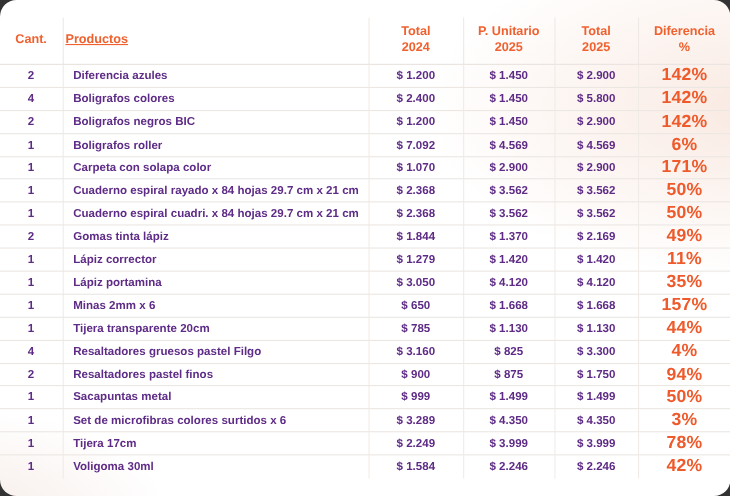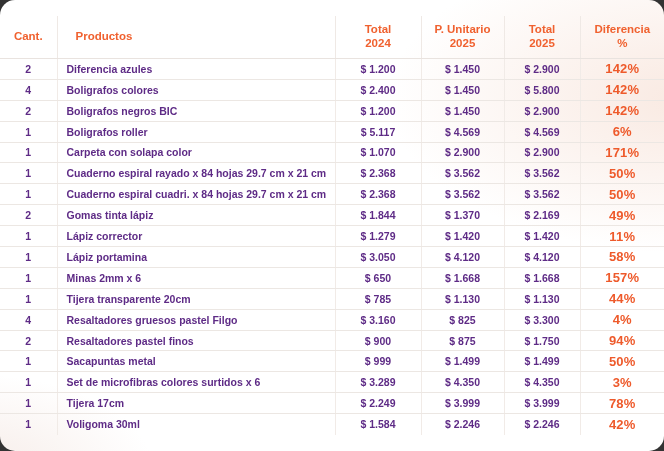--- a/index.html
+++ b/index.html
@@ -38,40 +38,40 @@
     font-size: 11.5px;
     font-weight: bold;
     line-height: 1.2;
     white-space: pre-line;
     text-align: center;
     vertical-align: middle;
     border-bottom: 1px solid #e9e3df;
     border-right: 1px solid #efe9e5;
   }
   thead th:last-child { border-right: none; }
-  thead th.h-prod { text-align: left; padding-left: 18px; }
+  thead th.h-prod { text-align: left; padding-left: 2px; text-decoration: underline; }
 
   tbody td {
     height: 20.9px;
     font-size: 10.5px;
     font-weight: bold;
     color: #5e2b86;
     text-align: center;
     vertical-align: middle;
     border-bottom: 1px solid #ece7e3;
     border-right: 1px solid #f1ebe7;
     white-space: nowrap;
     overflow: hidden;
   }
   tbody td:last-child { border-right: none; }
   tbody tr:last-child td { border-bottom: none; }
   tbody td.cell-product { text-align: left; padding-left: 9px; }
   tbody td.cell-diff {
     color: #ee5a2b;
-    font-size: 13px;
+    font-size: 16px;
     letter-spacing: 0.2px;
   }
 
   .footer {
     position: relative;
     margin-top: auto;
     height: 31px;
     background: #f4501e;
     flex: none;
   }
@@ -141,21 +141,21 @@
     <td class="cell-product">Boligrafos negros BIC</td>
     <td class="cell-money">$ 1.200</td>
     <td class="cell-money">$ 1.450</td>
     <td class="cell-money">$ 2.900</td>
     <td class="cell-diff">142%</td>
   </tr>
 
   <tr>
     <td class="cell-qty">1</td>
     <td class="cell-product">Boligrafos roller</td>
-    <td class="cell-money">$ 5.117</td>
+    <td class="cell-money">$ 7.092</td>
     <td class="cell-money">$ 4.569</td>
     <td class="cell-money">$ 4.569</td>
     <td class="cell-diff">6%</td>
   </tr>
 
   <tr>
     <td class="cell-qty">1</td>
     <td class="cell-product">Carpeta con solapa color</td>
     <td class="cell-money">$ 1.070</td>
     <td class="cell-money">$ 2.900</td>
@@ -198,21 +198,21 @@
     <td class="cell-money">$ 1.420</td>
     <td class="cell-diff">11%</td>
   </tr>
 
   <tr>
     <td class="cell-qty">1</td>
     <td class="cell-product">Lápiz portamina</td>
     <td class="cell-money">$ 3.050</td>
     <td class="cell-money">$ 4.120</td>
     <td class="cell-money">$ 4.120</td>
-    <td class="cell-diff">58%</td>
+    <td class="cell-diff">35%</td>
   </tr>
 
   <tr>
     <td class="cell-qty">1</td>
     <td class="cell-product">Minas 2mm x 6</td>
     <td class="cell-money">$ 650</td>
     <td class="cell-money">$ 1.668</td>
     <td class="cell-money">$ 1.668</td>
     <td class="cell-diff">157%</td>
   </tr>

